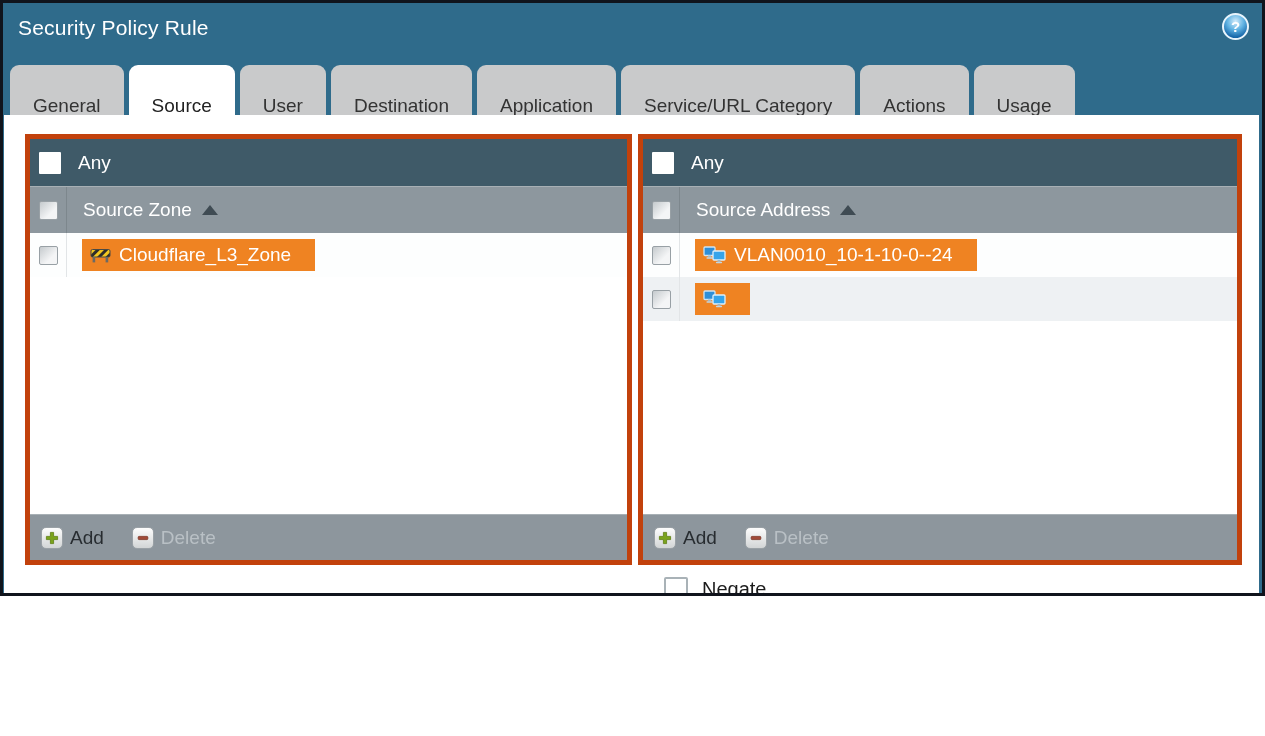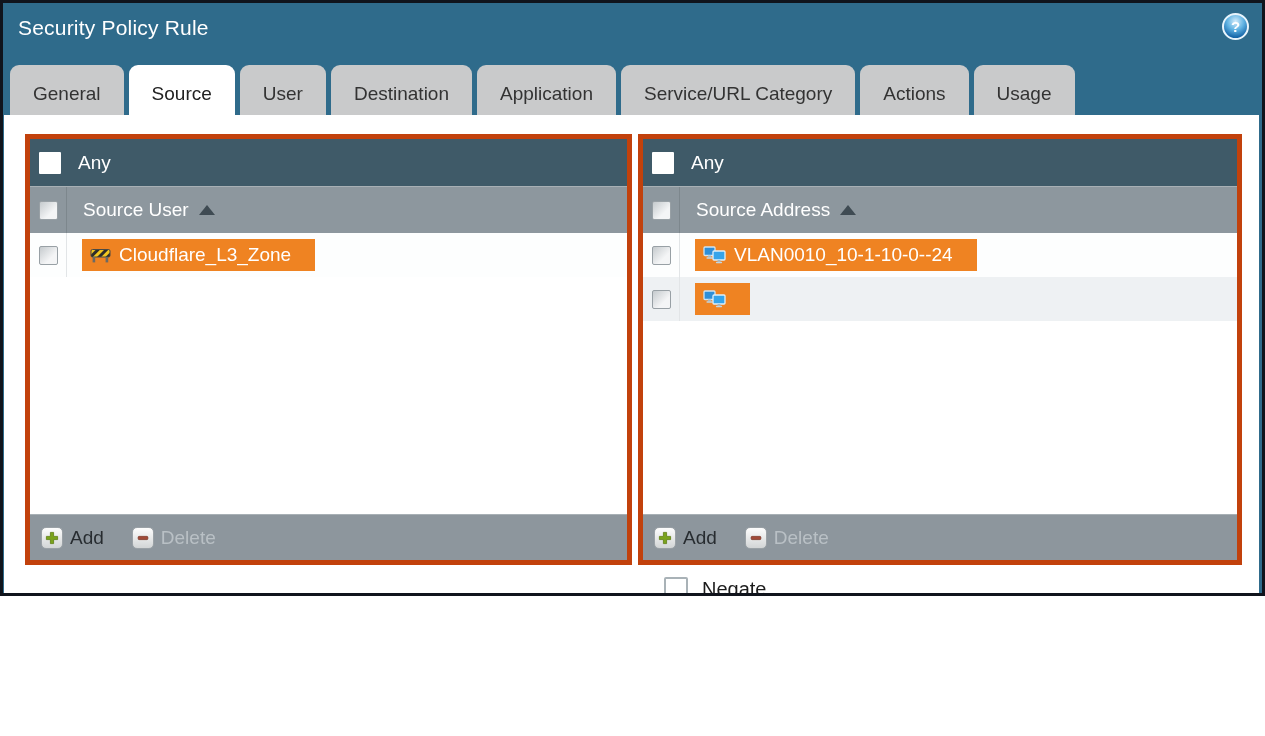--- a/index.html
+++ b/index.html
@@ -29,21 +29,21 @@
     cursor: pointer;
   }
 
   
   .tabs {
     position: absolute; left: 7px; top: 62px; height: 50px;
     display: flex; gap: 5px;
   }
   .tab {
     height: 50px; line-height: 50px;
-    padding: 4px 23px;
+    padding: 16px 23px;
     background: #c9cacb; color: #333333;
     font-size: 19px;
     border-radius: 9px 9px 0 0;
     white-space: nowrap;
     cursor: pointer;
   }
   .tab.active { background: #ffffff; color: #222222; }
 
   
   .content {
@@ -182,21 +182,21 @@
 
     <div class="panel left">
       <div class="any-row">
         <div class="cb-any"></div>
         <div class="any-label">Any</div>
       </div>
       <div class="col-header">
         <div class="cb-cell-h">
           <div class="cb-bevel"></div>
         </div>
-        <div class="col-title">Source User</div>
+        <div class="col-title">Source Zone</div>
         <div class="sort-arrow"></div>
       </div>
       <div class="list">
         <div class="row">
           <div class="cb-cell-r">
             <div class="cb-bevel"></div>
           </div>
           <div class="chip">
             <span>
               <svg width="21" height="16" viewBox="0 0 21 16">

